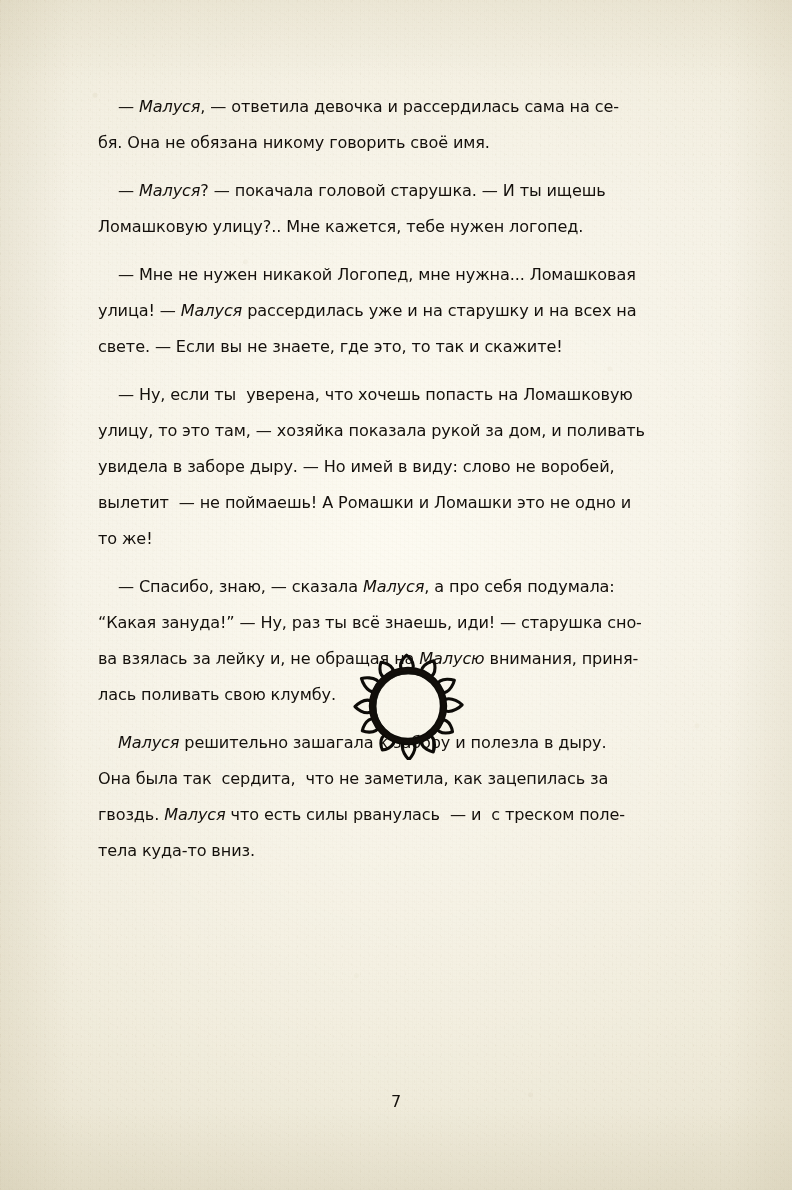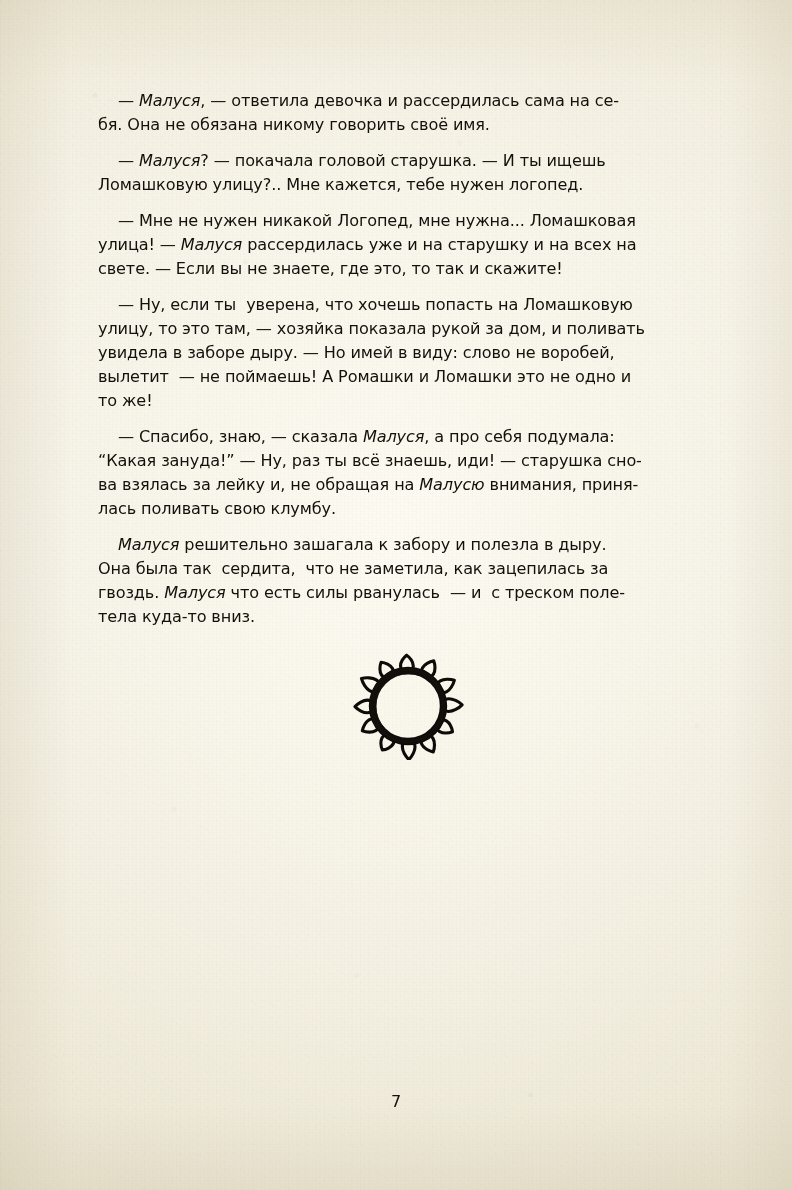--- a/index.html
+++ b/index.html
@@ -61,21 +61,21 @@
   #textblock {
     position: absolute;
     left: 98px;
     top: 89px;
     width: 598px;
   }
   .para {
     margin: 0;
     font-family: "DejaVu Sans", sans-serif;
     font-size: 16.1px;
-    line-height: 24px;
+    line-height: 36px;
     color: #14100c;
     letter-spacing: -0.12px;
     white-space: pre-wrap;
     text-indent: 0;
   }
   .para + .para { margin-top: 12px; }
 
   .nm { font-style: italic; }
 
   

